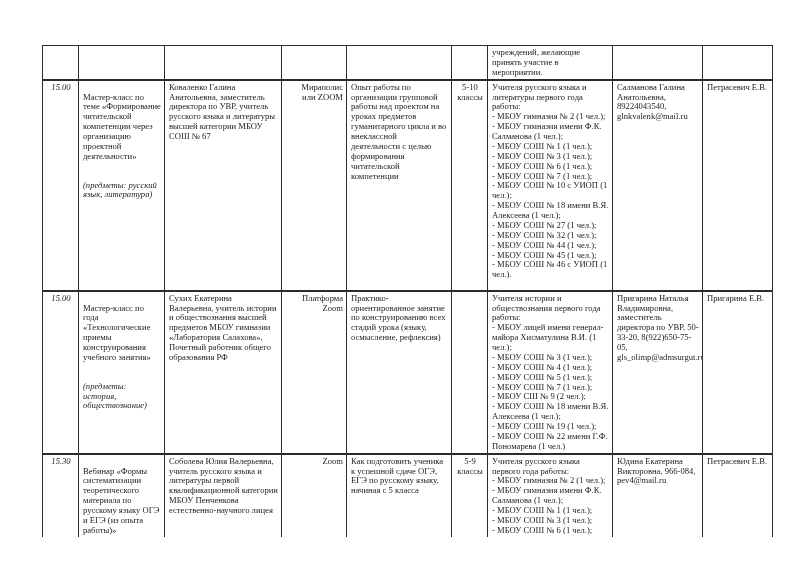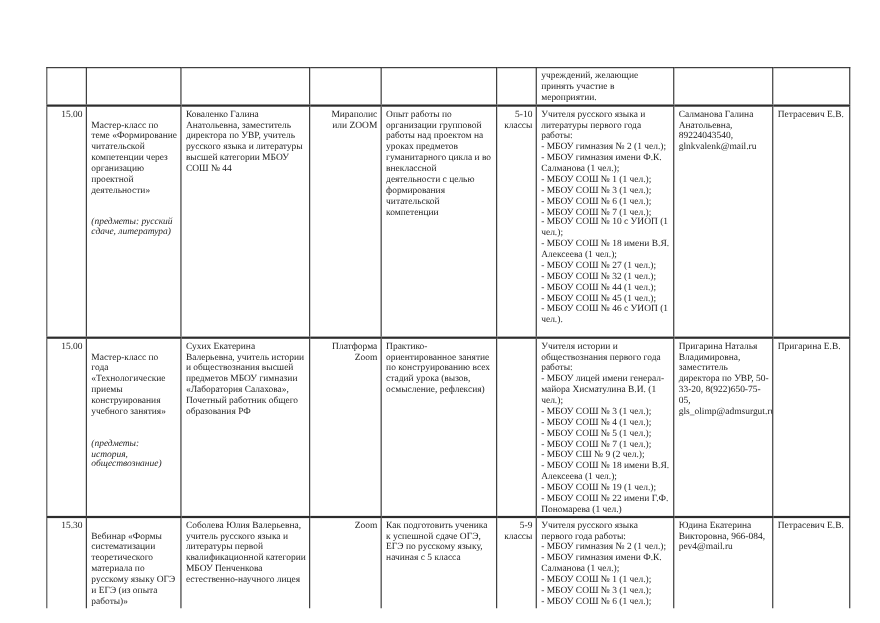--- a/index.html
+++ b/index.html
@@ -6,44 +6,44 @@
   .page {
     position: relative;
     width: 800px; height: 566px;
     background: #ffffff;
     overflow: hidden;
     font-family: "Liberation Serif", "DejaVu Serif", serif;
     color: #1c1c1c;
   }
   .table-wrap {
     position: absolute;
-    left: 42px; top: 61px;
+    left: 42px; top: 45px;
     width: 732px; height: 492px;
     overflow: hidden;
   }
   table.schedule {
     width: 730px; height: 492px;
     border-collapse: collapse;
     table-layout: fixed;
   }
   table.schedule td {
     border: 1px solid #2c2c2c;
     border-top-width: 2px;
     border-bottom-width: 2px;
     vertical-align: top;
     padding: 2px 3px 1px 4px;
     font-size: 8.6px;
     line-height: 1.15;
     white-space: pre-line;
     overflow: hidden;
   }
   tr.carryover td { border-top-width: 1px; }
-  td.c-time   { text-align: right; padding-left: 1px; padding-right: 1px; }
+  td.c-time   { text-align: center; padding-left: 1px; padding-right: 1px; font-style: italic; }
   td.c-plat   { text-align: right; }
-  td.c-class  { text-align: right; padding-left: 1px; padding-right: 1px; }
+  td.c-class  { text-align: center; padding-left: 1px; padding-right: 1px; }
   td.c-resp   { text-align: left; padding-left: 1px; padding-right: 1px; }
   .note { margin-top: 9px; font-style: italic; white-space: pre-line; }
   .tmain { white-space: pre-line; }
 </style>
 </head>
 <body>
 
 <div class="page">
   <div class="table-wrap">
     <table class="schedule">
@@ -68,23 +68,23 @@
         <td class="c-class"></td>
         <td>учреждений, желающие принять участие в мероприятии.</td>
         <td></td>
         <td class="c-resp"></td>
       </tr>
 
       <tr style="height:211px;">
         <td class="c-time">15.00</td>
         <td>
           <div class="tmain">Мастер-класс  по теме «Формирование читательской компетенции через организацию проектной деятельности»</div>
-          <div class="note">(предметы: русский сдаче, литература)</div>
+          <div class="note">(предметы: русский язык, литература)</div>
         </td>
-        <td>Коваленко Галина Анатольевна, заместитель директора по УВР, учитель русского языка и литературы высшей категории МБОУ СОШ № 44</td>
+        <td>Коваленко Галина Анатольевна, заместитель директора по УВР, учитель русского языка и литературы высшей категории МБОУ СОШ № 67</td>
         <td class="c-plat">Мираполис или ZOOM</td>
         <td>Опыт работы по организации групповой работы над проектом на уроках предметов гуманитарного цикла и во внеклассной деятельности с целью формирования читательской компетенции</td>
         <td class="c-class">5-10 классы</td>
         <td>Учителя русского языка и литературы  первого года работы:
 - МБОУ гимназия № 2 (1 чел.);
 - МБОУ гимназия имени Ф.К. Салманова (1 чел.);
 - МБОУ СОШ № 1 (1 чел.);
 - МБОУ СОШ № 3 (1 чел.);
 - МБОУ СОШ № 6 (1 чел.);
 - МБОУ СОШ № 7 (1 чел.);
@@ -102,21 +102,21 @@
       </tr>
 
       <tr style="height:156px;">
         <td class="c-time">15.00</td>
         <td>
           <div class="tmain">Мастер-класс по года «Технологические приемы конструирования учебного занятия»</div>
           <div class="note">(предметы: история, обществознание)</div>
         </td>
         <td>Сухих Екатерина Валерьевна, учитель истории и обществознания высшей предметов МБОУ гимназии «Лаборатория Салахова», Почетный работник общего образования РФ</td>
         <td class="c-plat">Платформа Zoom</td>
-        <td>Практико-ориентированное занятие по конструированию всех стадий урока (вызов, осмысление, рефлексия)</td>
+        <td>Практико-ориентированное занятие по конструированию всех стадий урока (языку, осмысление, рефлексия)</td>
         <td class="c-class"></td>
         <td>Учителя истории и обществознания первого года работы:
 - МБОУ лицей имени генерал-майора Хисматулина В.И. (1 чел.);
 - МБОУ СОШ № 3 (1 чел.);
 - МБОУ СОШ № 4 (1 чел.);
 - МБОУ СОШ № 5 (1 чел.);
 - МБОУ СОШ № 7 (1 чел.);
 - МБОУ СШ № 9 (2 чел.);
 - МБОУ СОШ № 18 имени В.Я. Алексеева (1 чел.);
 - МБОУ СОШ № 19 (1 чел.);

